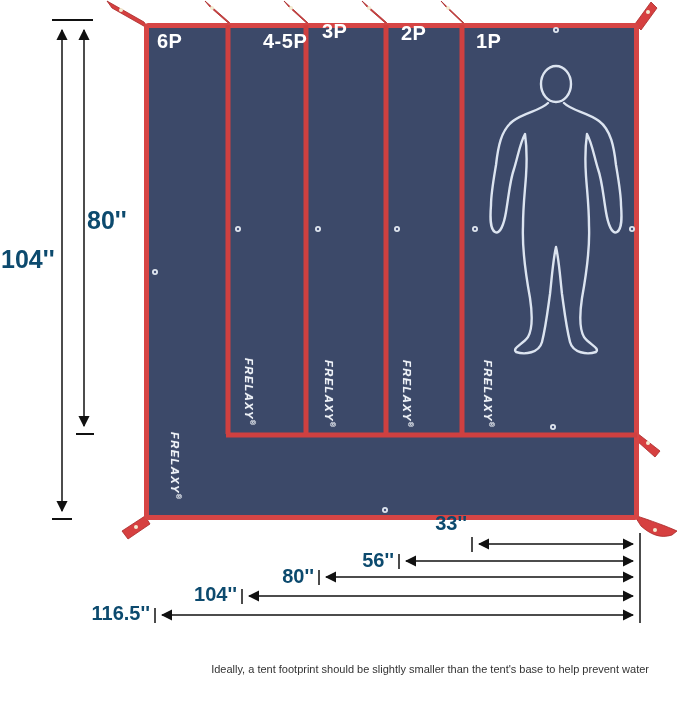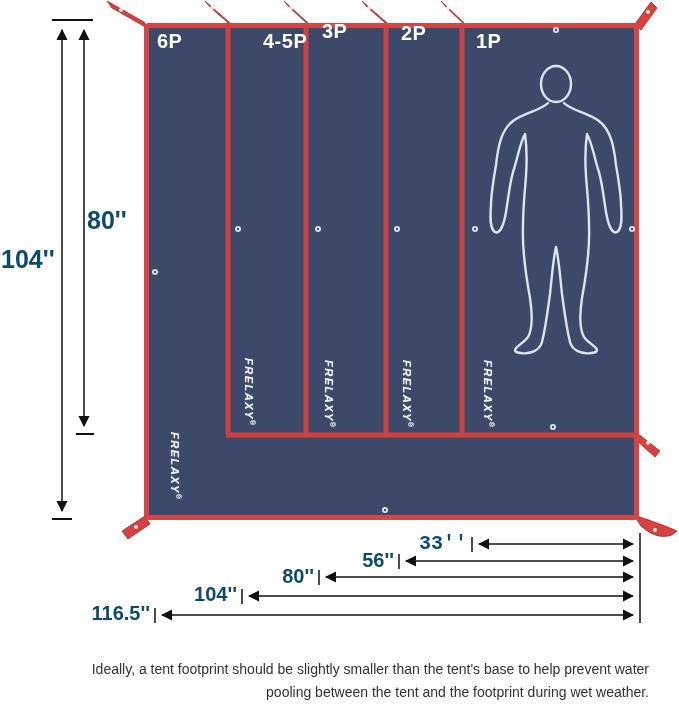--- a/index.html
+++ b/index.html
@@ -14,21 +14,21 @@
   .dim-left{font-size:25px;}
   .dim-bottom{font-size:20px;text-align:right;white-space:nowrap;}
 
   .brand-logo{position:absolute;transform:rotate(90deg);transform-origin:0 0;
               font-style:italic;font-weight:bold;font-size:11px;line-height:14px;
               letter-spacing:1.5px;color:#eef2f8;white-space:nowrap;
               text-shadow:0 0 1px rgba(255,255,255,.6);}
   .brand-logo .rmark{font-size:7px;vertical-align:super;letter-spacing:0;}
 
   .caption{position:absolute;right:30px;top:658px;width:630px;text-align:right;
-           color:#333;font-size:14px;line-height:23px;}
+           color:#333;font-size:11px;line-height:23px;}
 </style>
 </head>
 <body>
 
 <div id="stage">
 
   <svg id="art" width="679" height="708" viewBox="0 0 679 708">
     <defs>
       <marker id="arr" viewBox="0 0 10 10" refX="9" refY="5" markerWidth="7.5" markerHeight="7.5" orient="auto-start-reverse">
         <path d="M0,0 L10,5 L0,10 z" fill="#111"></path>
@@ -174,24 +174,23 @@
   <div class="brand-logo" style="left:417px;top:360px;">
     <span>FRELAXY</span><span class="rmark">®</span>
   </div>
   <div class="brand-logo" style="left:498px;top:360px;">
     <span>FRELAXY</span><span class="rmark">®</span>
   </div>
 
   <div class="dim-label dim-left" style="left:1px;top:245px;">104''</div>
   <div class="dim-label dim-left" style="left:87px;top:206px;">80''</div>
 
-  <div class="dim-label dim-bottom" style="right:212px;top:532px;font-family:Liberation Mono, monospace;">33''</div>
+  <div class="dim-label dim-bottom" style="right:212px;top:512px;">33''</div>
   <div class="dim-label dim-bottom" style="right:285px;top:549px;">56''</div>
   <div class="dim-label dim-bottom" style="right:365px;top:565px;">80''</div>
   <div class="dim-label dim-bottom" style="right:442px;top:583px;">104''</div>
   <div class="dim-label dim-bottom" style="right:529px;top:602px;margin-left:48px;">116.5''</div>
 
   <div class="caption">
     <div>Ideally, a tent footprint should be slightly smaller than the tent's base to help prevent water</div>
-    <div>pooling between the tent and the footprint during wet weather.</div>
   </div>
 
 </div>
 
 </body></html>

